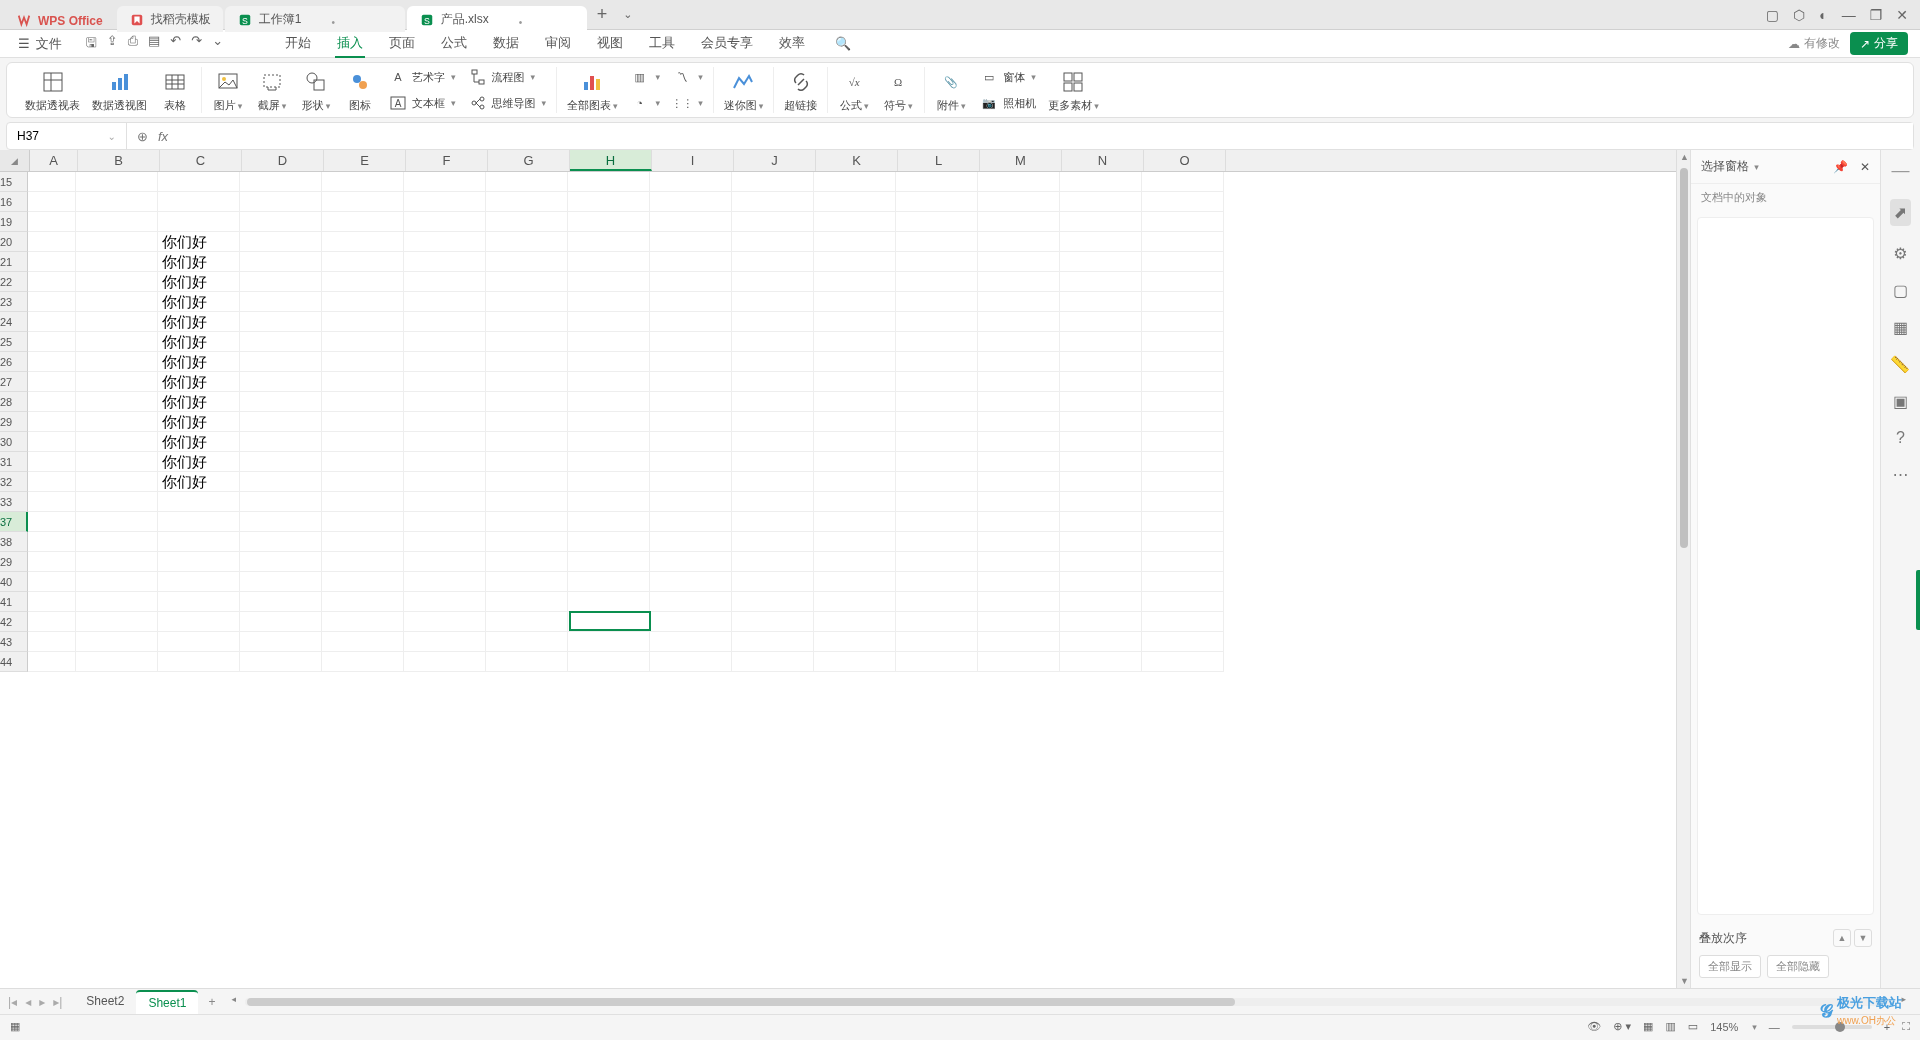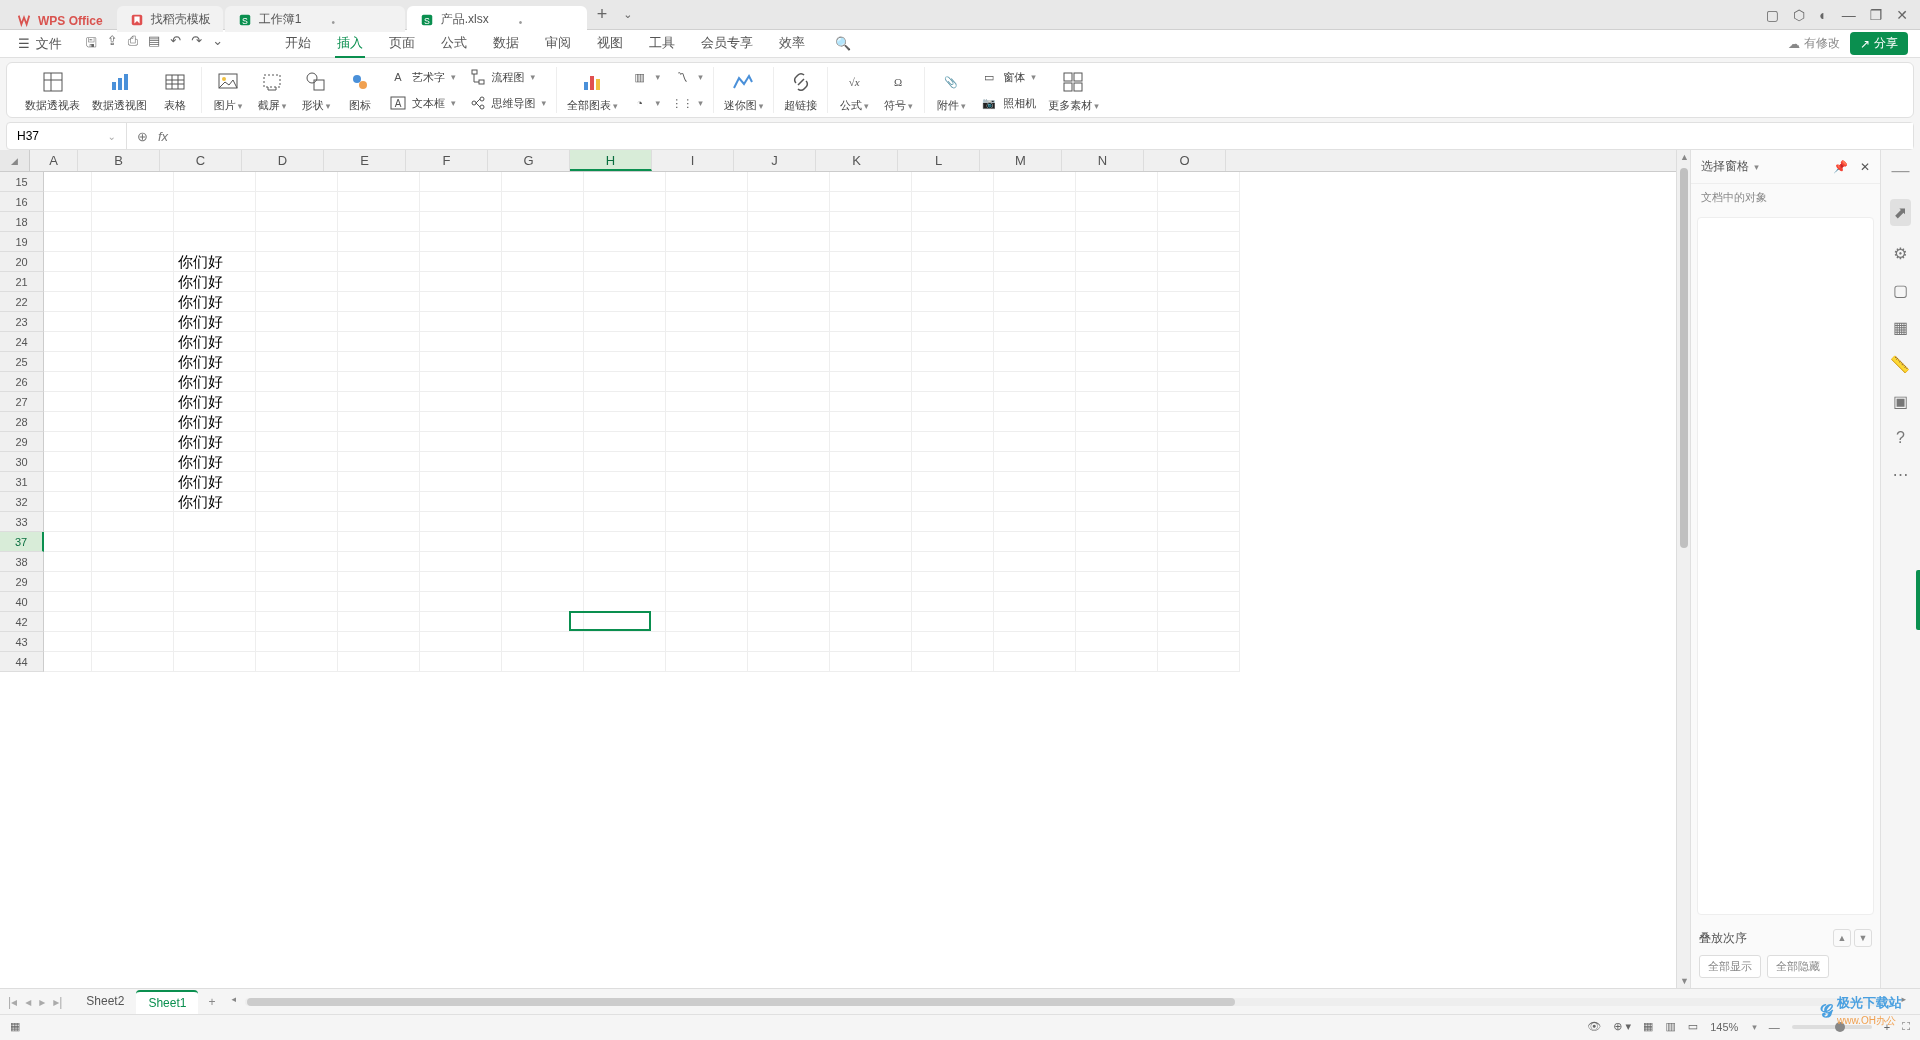--- a/index.html
+++ b/index.html
@@ -51,21 +51,21 @@
 .main-area { display: flex; height: calc(1040px - 30px - 28px - 64px - 30px - 24px - 26px); }
 
 
 .sheet-wrap { flex: 1; display: flex; flex-direction: column; overflow: hidden; position: relative; }
 .col-headers { display: flex; height: 22px; background: #f0f0f0; border-bottom: 1px solid #ccc; }
 .corner { width: 30px; background: #e8e8e8; border-right: 1px solid #ccc; display:flex; align-items:center; justify-content:center; font-size:9px; color:#888; }
 .col-h { border-right: 1px solid #ddd; text-align: center; font-size: 13px; color: #555; line-height: 22px; }
 .col-h.sel { background: #d8ecd8; border-bottom: 2px solid #0a8f4f; color: #0a6f3f; }
 .grid-body { flex: 1; overflow: hidden; position: relative; background: #fff; }
 .grid-row { display: flex; height: 20px; }
-.row-h { width: 44px; background: #f0f0f0; border-right: 1px solid #ccc; border-bottom: 1px solid #ddd; text-align: center; font-size: 11px; color: #555; line-height: 20px; }
+.row-h { width: 28px; background: #f0f0f0; border-right: 1px solid #ccc; border-bottom: 1px solid #ddd; text-align: left; font-size: 11px; color: #555; line-height: 20px; }
 .row-h.sel { background: #d8ecd8; border-right: 2px solid #0a8f4f; color: #0a6f3f; }
 .cell { border-right: 1px solid #eee; border-bottom: 1px solid #eee; font-size: 15px; font-family: "SimSun", serif; padding: 0 4px; line-height: 20px; white-space: nowrap; }
 .active-cell-outline { position: absolute; border: 2px solid #0a8f4f; pointer-events: none; }
 .vscroll { width: 14px; background: #f0f0f0; border-left: 1px solid #ddd; position: relative; }
 .vscroll-thumb { position: absolute; width: 8px; left: 3px; background: #c0c0c0; border-radius: 4px; }
 
 
 .right-panel { width: 190px; background: #fafafa; border-left: 1px solid #e0e0e0; display: flex; flex-direction: column; font-size: 12px; color: #555; }
 .rp-header { display: flex; align-items: center; justify-content: space-between; padding: 8px 10px; border-bottom: 1px solid #eee; }
 .rp-sub { padding: 6px 10px; color: #888; font-size: 11px; }
@@ -474,38 +474,20 @@
           <div class="cell" style="width: 82px;"></div>
           <div class="cell" style="width: 82px;"></div>
           <div class="cell" style="width: 82px;"></div>
           <div class="cell" style="width: 82px;"></div>
           <div class="cell" style="width: 82px;"></div>
           <div class="cell" style="width: 82px;"></div>
           <div class="cell" style="width: 82px;"></div>
           <div class="cell" style="width: 82px;"></div>
         </div>
         <div class="grid-row">
-          <div class="row-h">18</div>
-          <div class="cell" style="width: 48px;"></div>
-          <div class="cell" style="width: 82px;"></div>
-          <div class="cell" style="width: 82px;"></div>
-          <div class="cell" style="width: 82px;"></div>
-          <div class="cell" style="width: 82px;"></div>
-          <div class="cell" style="width: 82px;"></div>
-          <div class="cell" style="width: 82px;"></div>
-          <div class="cell" style="width: 82px;"></div>
-          <div class="cell" style="width: 82px;"></div>
-          <div class="cell" style="width: 82px;"></div>
-          <div class="cell" style="width: 82px;"></div>
-          <div class="cell" style="width: 82px;"></div>
-          <div class="cell" style="width: 82px;"></div>
-          <div class="cell" style="width: 82px;"></div>
-          <div class="cell" style="width: 82px;"></div>
-        </div>
-        <div class="grid-row">
           <div class="row-h">19</div>
           <div class="cell" style="width: 48px;"></div>
           <div class="cell" style="width: 82px;"></div>
           <div class="cell" style="width: 82px;"></div>
           <div class="cell" style="width: 82px;"></div>
           <div class="cell" style="width: 82px;"></div>
           <div class="cell" style="width: 82px;"></div>
           <div class="cell" style="width: 82px;"></div>
           <div class="cell" style="width: 82px;"></div>
           <div class="cell" style="width: 82px;"></div>
@@ -817,20 +799,38 @@
           <div class="cell" style="width: 82px;"></div>
           <div class="cell" style="width: 82px;"></div>
           <div class="cell" style="width: 82px;"></div>
           <div class="cell" style="width: 82px;"></div>
           <div class="cell" style="width: 82px;"></div>
           <div class="cell" style="width: 82px;"></div>
           <div class="cell" style="width: 82px;"></div>
         </div>
         <div class="grid-row">
           <div class="row-h">40</div>
+          <div class="cell" style="width: 48px;"></div>
+          <div class="cell" style="width: 82px;"></div>
+          <div class="cell" style="width: 82px;"></div>
+          <div class="cell" style="width: 82px;"></div>
+          <div class="cell" style="width: 82px;"></div>
+          <div class="cell" style="width: 82px;"></div>
+          <div class="cell" style="width: 82px;"></div>
+          <div class="cell" style="width: 82px;"></div>
+          <div class="cell" style="width: 82px;"></div>
+          <div class="cell" style="width: 82px;"></div>
+          <div class="cell" style="width: 82px;"></div>
+          <div class="cell" style="width: 82px;"></div>
+          <div class="cell" style="width: 82px;"></div>
+          <div class="cell" style="width: 82px;"></div>
+          <div class="cell" style="width: 82px;"></div>
+        </div>
+        <div class="grid-row">
+          <div class="row-h">41</div>
           <div class="cell" style="width: 48px;"></div>
           <div class="cell" style="width: 82px;"></div>
           <div class="cell" style="width: 82px;"></div>
           <div class="cell" style="width: 82px;"></div>
           <div class="cell" style="width: 82px;"></div>
           <div class="cell" style="width: 82px;"></div>
           <div class="cell" style="width: 82px;"></div>
           <div class="cell" style="width: 82px;"></div>
           <div class="cell" style="width: 82px;"></div>
           <div class="cell" style="width: 82px;"></div>

